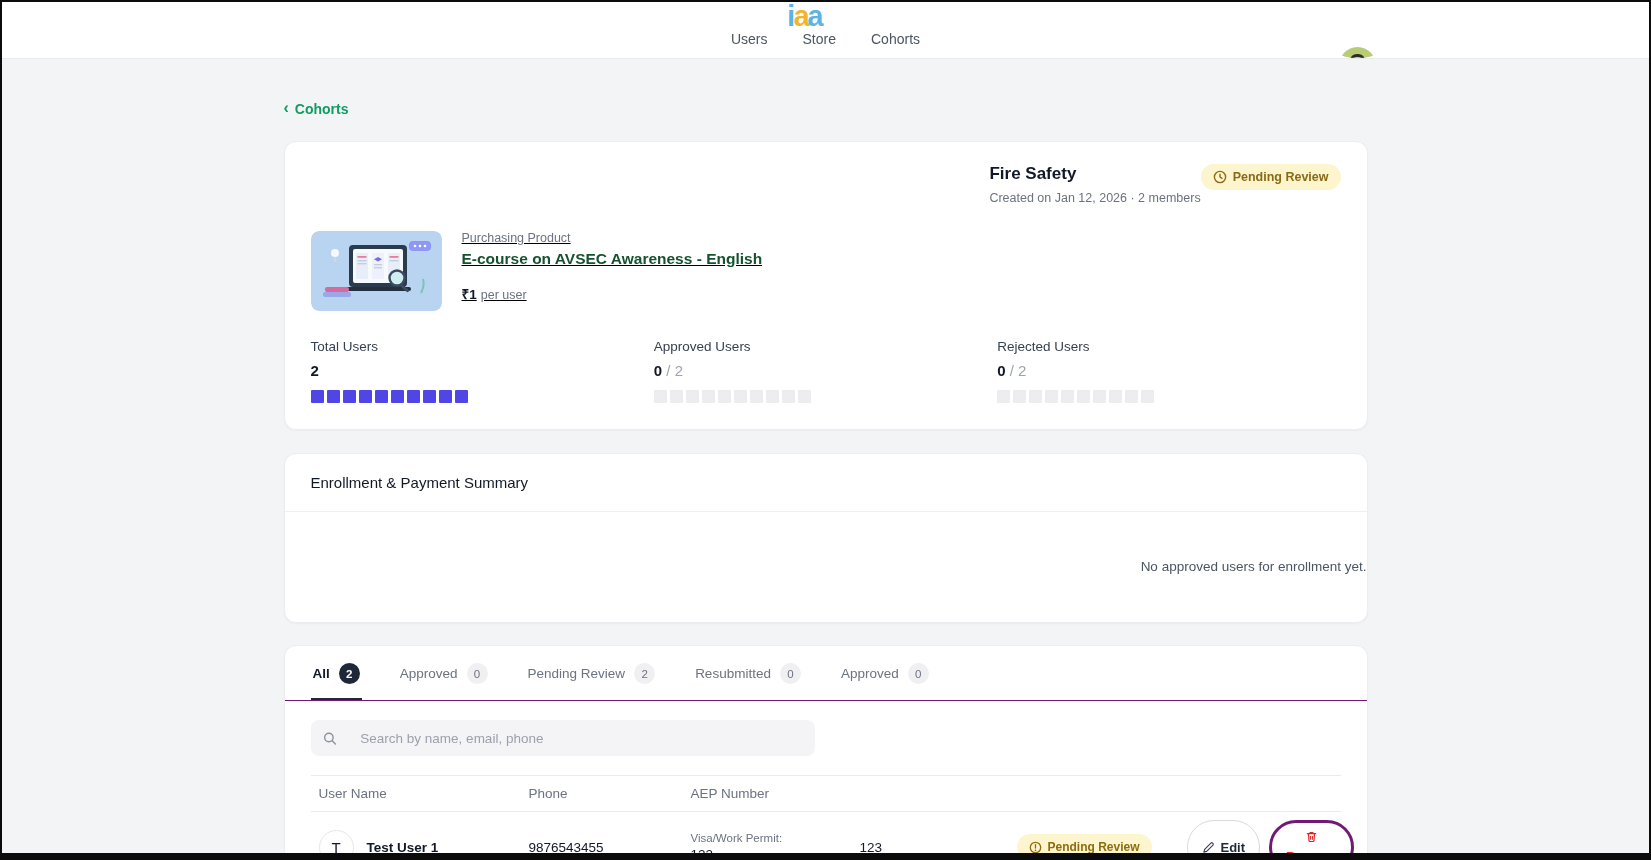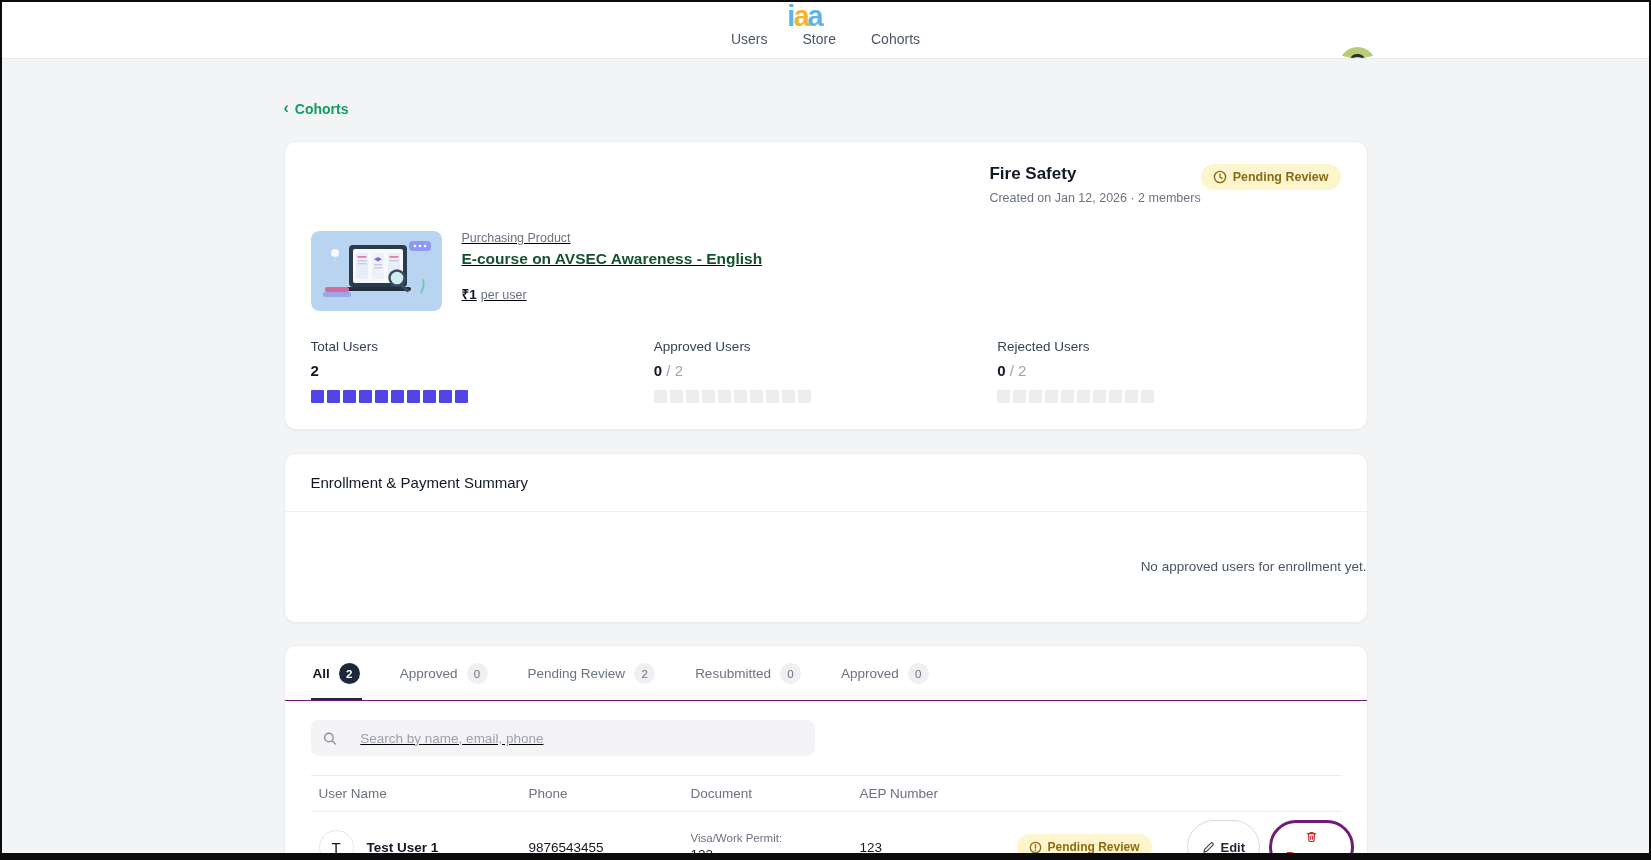--- a/index.html
+++ b/index.html
@@ -54,21 +54,21 @@
   .empty-msg { text-align:right; padding:47px 0 48px; font-size:13.5px; color:#4b5563; }
 
   
   .card-3 { margin-top:22px; padding-bottom:4px; }
   .tabs { display:flex; gap:36px; padding:0 26px; border-bottom:1px solid #701a75; }
   .tab { display:flex; align-items:center; gap:9px; padding:17px 2px 14px; font-size:13.5px; color:#6b7280; background:none; border:none; cursor:pointer; border-bottom:2.5px solid transparent; font-family:inherit; }
   .tab.active { color:#111827; font-weight:700; border-bottom-color:#1f2937; }
   .tab-count { min-width:21px; height:21px; padding:0 6px; border-radius:999px; background:#f0f0f2; color:#6b7280; font-size:11.5px; display:inline-flex; align-items:center; justify-content:center; }
   .tab.active .tab-count { background:#1e2838; color:#fff; font-weight:700; }
 
-  .search-wrap { margin:19px 26px 0; width:504px; height:36px; background:#f4f4f6; border-radius:8px; display:flex; align-items:center; padding:0 12px; gap:24px;text-decoration:underline; }
+  .search-wrap { margin:19px 26px 0; width:504px; height:36px; background:#f4f4f6; border-radius:8px; display:flex; align-items:center; padding:0 12px; gap:24px; }
   .search-wrap input { border:none; outline:none; background:transparent; font-size:13.5px; color:#374151; width:100%; font-family:inherit; }
   .search-wrap input::placeholder { color:#9aa1ac; }
 
   .table { margin:19px 26px 0; }
   .t-head, .t-row { display:grid; grid-template-columns:210px 162px 169px 157px 170px 1fr; align-items:center; }
   .t-head { border-top:1px solid #e8eaed; border-bottom:1px solid #e8eaed; }
   .t-head > div { font-size:13.5px; color:#6b7280; padding:10px 8px; }
   .t-row { border-bottom:1px solid #f1f1f4; min-height:58px; }
   .t-row > div { padding:8px; font-size:13.5px; color:#111827; }
   .user-cell { display:flex; align-items:center; gap:13px; }
@@ -260,21 +260,20 @@
           <circle cx="6.4" cy="6.4" r="4.6" fill="none" stroke="#8b929c" stroke-width="1.5"></circle>
           <line x1="10" y1="10" x2="13.4" y2="13.4" stroke="#8b929c" stroke-width="1.5" stroke-linecap="round"></line>
         </svg>
         <input type="text" placeholder="Search by name, email, phone" style="">
       </div>
 
       <div class="table">
         <div class="t-head" id="t-head">
             <div>User Name</div>
             <div>Phone</div>
-            <div>Document</div>
             <div>AEP Number</div>
             <div></div>
           </div>
         <div id="t-body">
   <div class="t-row">
     <div class="user-cell">
       <span class="user-avatar">
                   <span>T</span>
                 </span>
       <span class="user-name">Test User 1</span>

